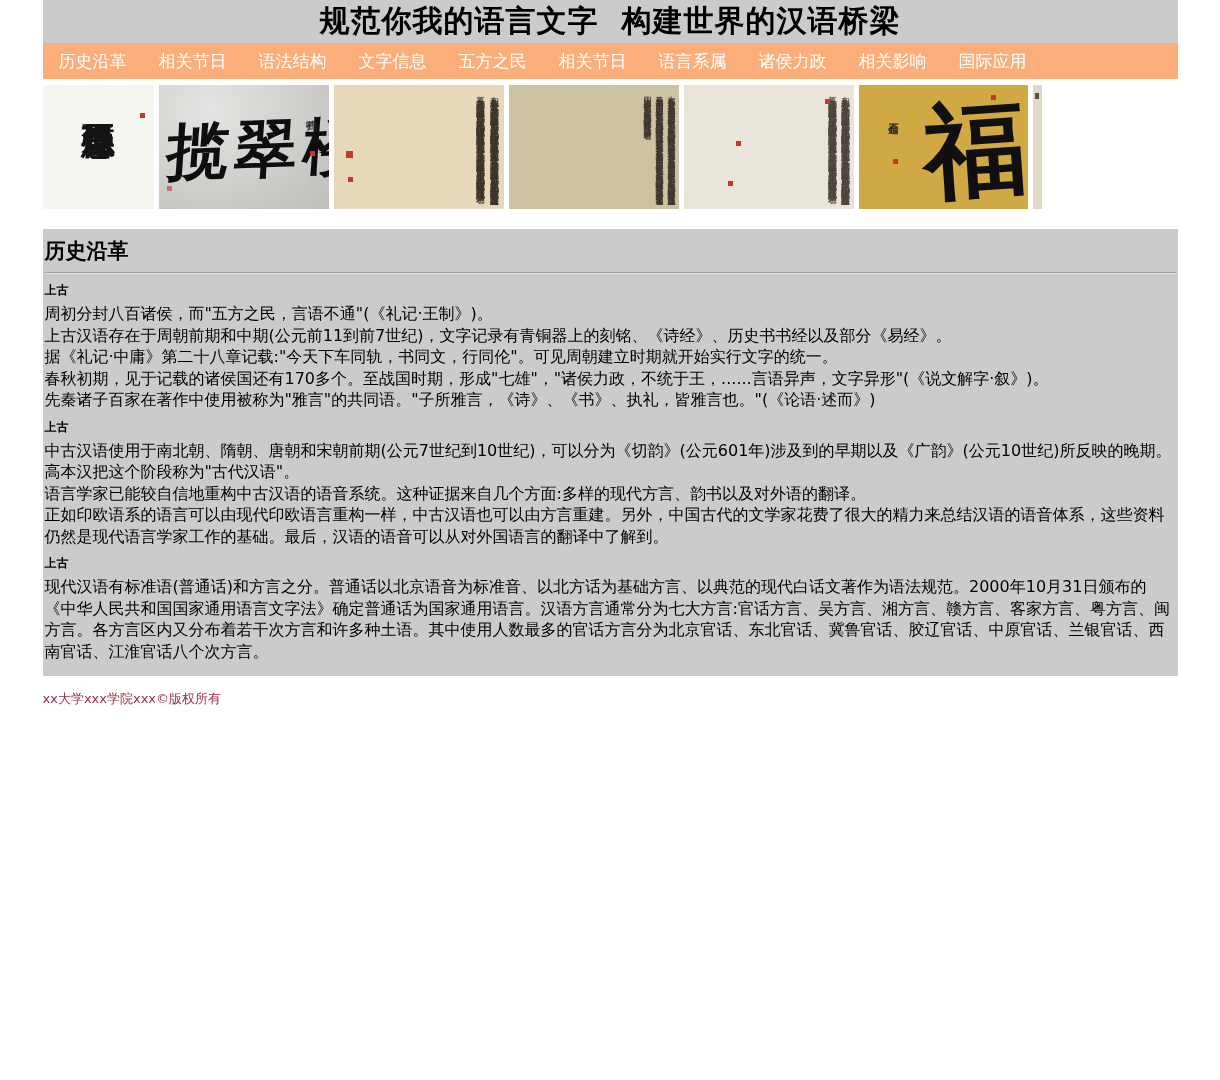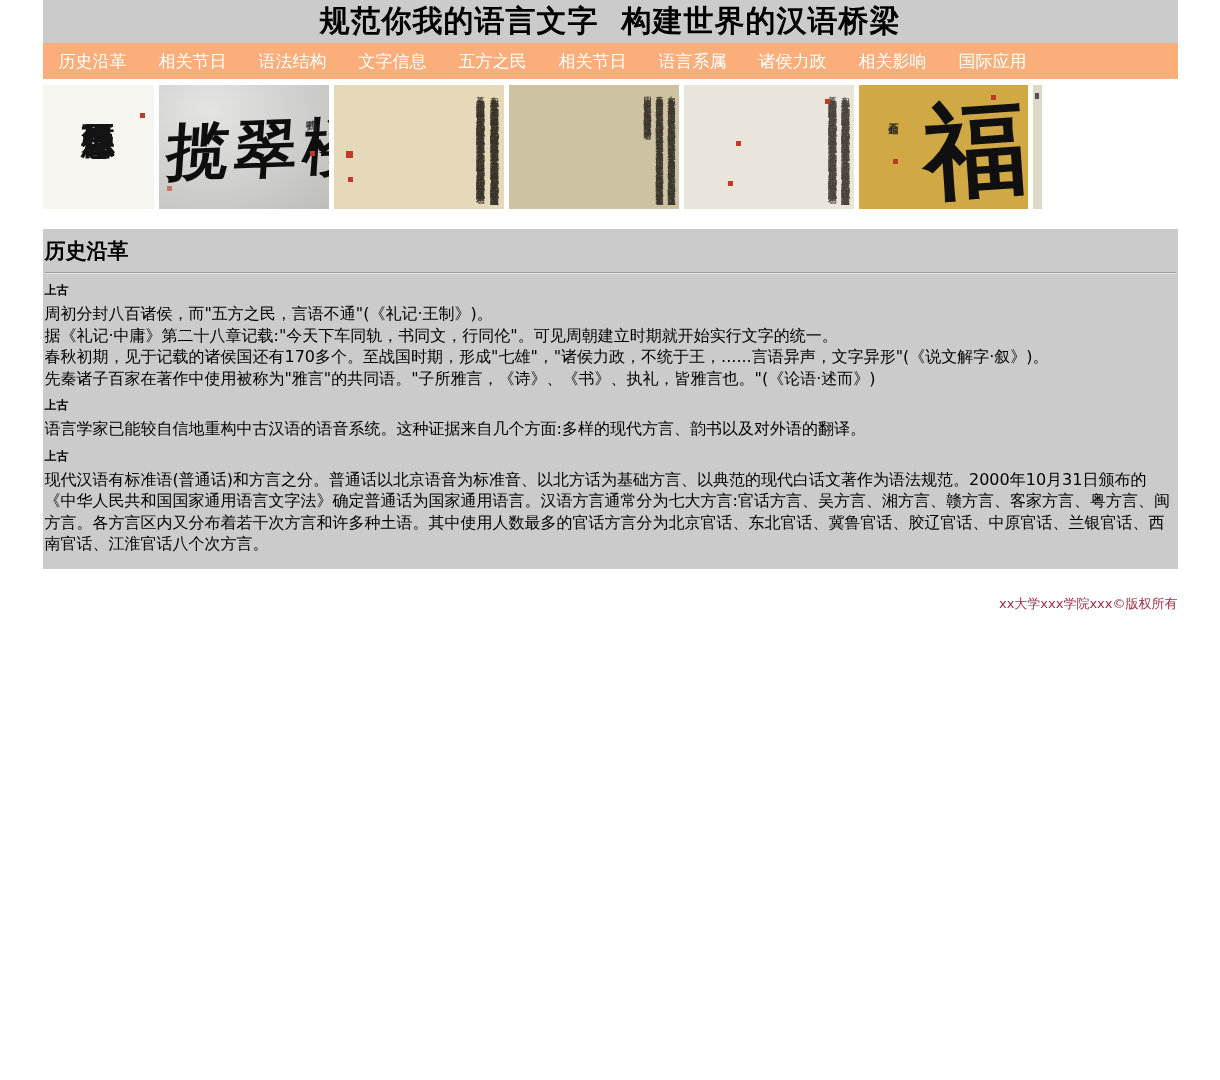--- a/index.html
+++ b/index.html
@@ -42,21 +42,21 @@
   .seal.sm { width:5px; height:5px; }
 
   
   .section-block { background:#cbcbcb; margin-top:20px; padding:5px 2px 14px 2px; }
   .section-title { font-size:21px; font-weight:bold; margin:3px 0 7px 0; }
   .divider { border:none; border-top:1px solid #9e9e9e; border-bottom:1px solid #e6e6e6; height:0; margin:0 0 5px 0; }
   .sub-heading { font-size:12px; font-weight:bold; margin:6px 0 2px 0; line-height:21px; }
   .body-line { font-size:16px; margin:0; line-height:21.5px; }
 
   
-  .site-footer { text-align:right; margin:26px 0 40px 0; }
+  .site-footer { text-align:left; margin:14px 0 40px 0; }
   .copyright { font-size:13px; color:#9b2d44; }
 </style>
 </head>
 <body>
 
 <div class="page">
 
   <header class="site-header">
     <h1 class="site-title">规范你我的语言文字  构建世界的汉语桥梁</h1>
   </header>
@@ -117,26 +117,29 @@
     </div>
 
   </div>
 
   <section class="section-block">
     <h2 class="section-title">历史沿革</h2>
     <hr class="divider">
 
     <h3 class="sub-heading">上古</h3>
     <p class="body-line">周初分封八百诸侯，而"五方之民，言语不通"(《礼记·王制》)。</p>
+    <p class="body-line">上古汉语存在于周朝前期和中期(公元前11到前7世纪)，文字记录有青铜器上的刻铭、《诗经》、历史书书经以及部分《易经》。</p>
     <p class="body-line">据《礼记·中庸》第二十八章记载:"今天下车同轨，书同文，行同伦"。可见周朝建立时期就开始实行文字的统一。</p>
     <p class="body-line">春秋初期，见于记载的诸侯国还有170多个。至战国时期，形成"七雄"，"诸侯力政，不统于王，......言语异声，文字异形"(《说文解字·叙》)。</p>
     <p class="body-line">先秦诸子百家在著作中使用被称为"雅言"的共同语。"子所雅言，《诗》、《书》、执礼，皆雅言也。"(《论语·述而》)</p>
 
     <h3 class="sub-heading">上古</h3>
+    <p class="body-line">中古汉语使用于南北朝、隋朝、唐朝和宋朝前期(公元7世纪到10世纪)，可以分为《切韵》(公元601年)涉及到的早期以及《广韵》(公元10世纪)所反映的晚期。高本汉把这个阶段称为"古代汉语"。</p>
     <p class="body-line">语言学家已能较自信地重构中古汉语的语音系统。这种证据来自几个方面:多样的现代方言、韵书以及对外语的翻译。</p>
+    <p class="body-line">正如印欧语系的语言可以由现代印欧语言重构一样，中古汉语也可以由方言重建。另外，中国古代的文学家花费了很大的精力来总结汉语的语音体系，这些资料仍然是现代语言学家工作的基础。最后，汉语的语音可以从对外国语言的翻译中了解到。</p>
 
     <h3 class="sub-heading">上古</h3>
     <p class="body-line">现代汉语有标准语(普通话)和方言之分。普通话以北京语音为标准音、以北方话为基础方言、以典范的现代白话文著作为语法规范。2000年10月31日颁布的《中华人民共和国国家通用语言文字法》确定普通话为国家通用语言。汉语方言通常分为七大方言:官话方言、吴方言、湘方言、赣方言、客家方言、粤方言、闽方言。各方言区内又分布着若干次方言和许多种土语。其中使用人数最多的官话方言分为北京官话、东北官话、冀鲁官话、胶辽官话、中原官话、兰银官话、西南官话、江淮官话八个次方言。</p>
   </section>
 
   <footer class="site-footer">
     <div class="copyright">xx大学xxx学院xxx©版权所有</div>
   </footer>
 
 </div>

